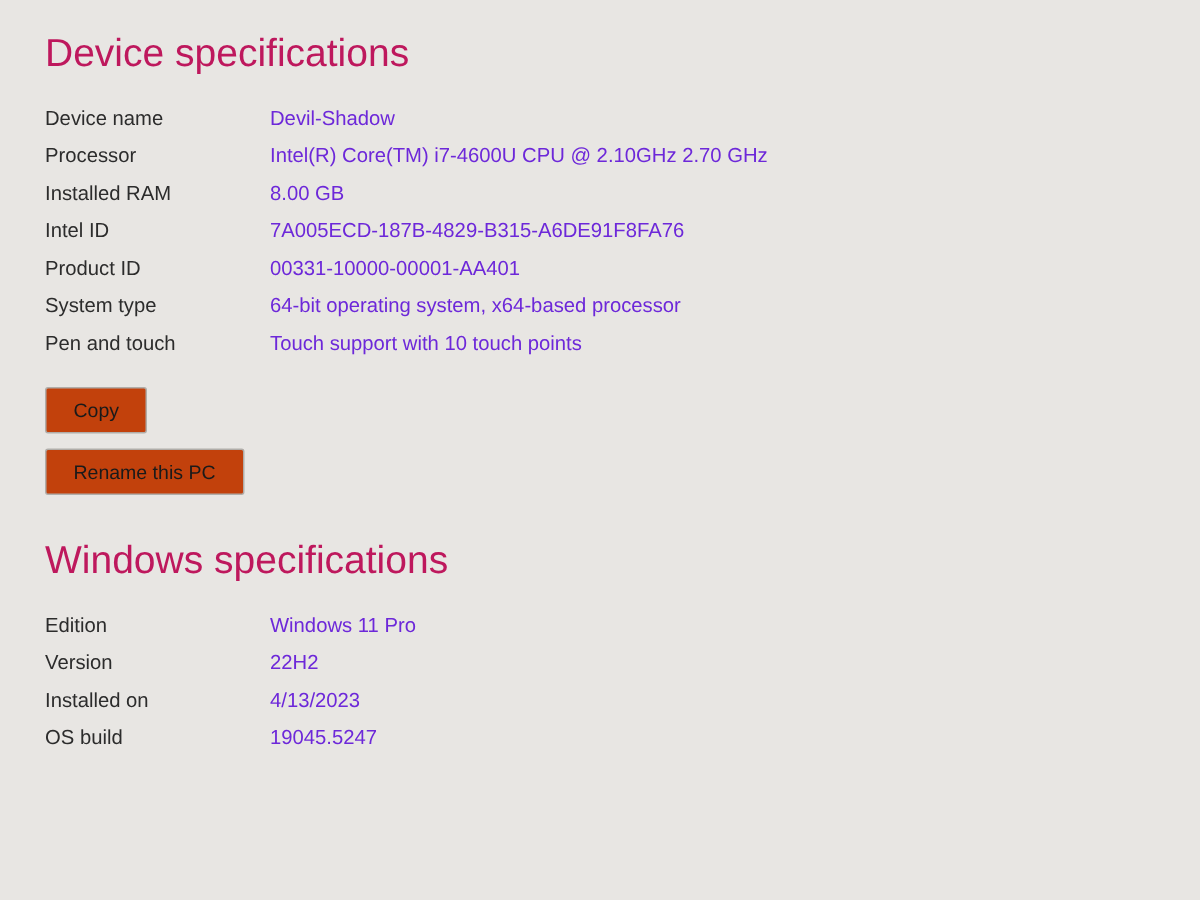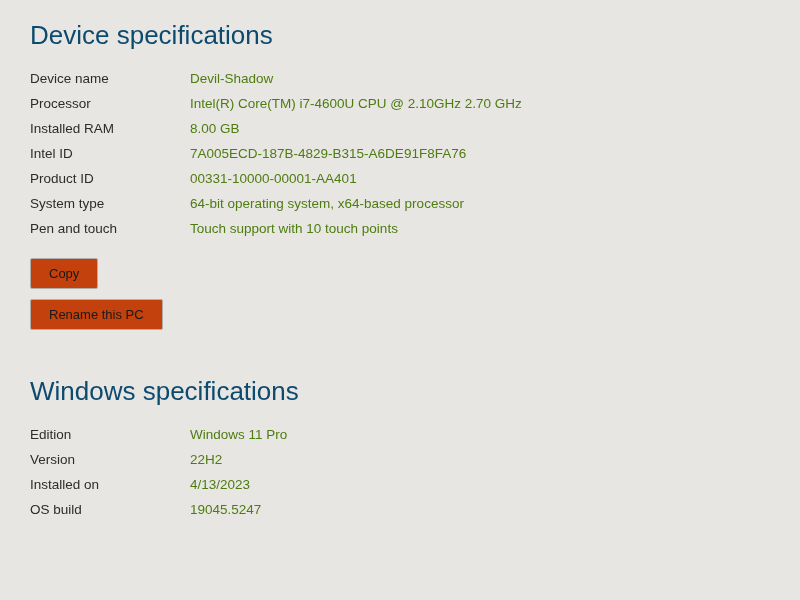--- a/index.html
+++ b/index.html
@@ -15,60 +15,60 @@
       font-family: 'Segoe UI', Arial, sans-serif;
       font-size: 14px;
       color: #1a1a1a;
       overflow: hidden;
       padding: 20px 30px;
     }
 
     .section-title {
       font-size: 26px;
       font-weight: 400;
-      color: #0c4a6e;
+      color: #be185d;
       margin-bottom: 18px;
     }
 
     .spec-table {
       display: grid;
       grid-template-columns: 140px 1fr;
-      gap: 6px 20px;
+      gap: 6px 10px;
       margin-bottom: 20px;
     }
 
     .spec-label {
       color: #2c2c2c;
       font-size: 13.5px;
       padding: 2px 0;
     }
 
     .spec-value {
-      color: #4d7c0f;
+      color: #6d28d9;
       font-size: 13.5px;
       padding: 2px 0;
     }
 
     .button-row {
       margin-bottom: 10px;
     }
 
     .btn {
       background-color: #c2410c;
       border: 1px solid #b0ada9;
       padding: 7px 18px;
       font-size: 13px;
       cursor: pointer;
       color: #1a1a1a;
       font-family: 'Segoe UI', Arial, sans-serif;
       border-radius: 2px;
     }
 
     .rename-row {
-      margin-bottom: 46px;
+      margin-bottom: 28px;
     }
   </style>
 </head>
 <body>
 
 <h1 class="section-title">Device specifications</h1>
 
 <div class="spec-table">
 
 <div class="spec-label">Device name</div>

